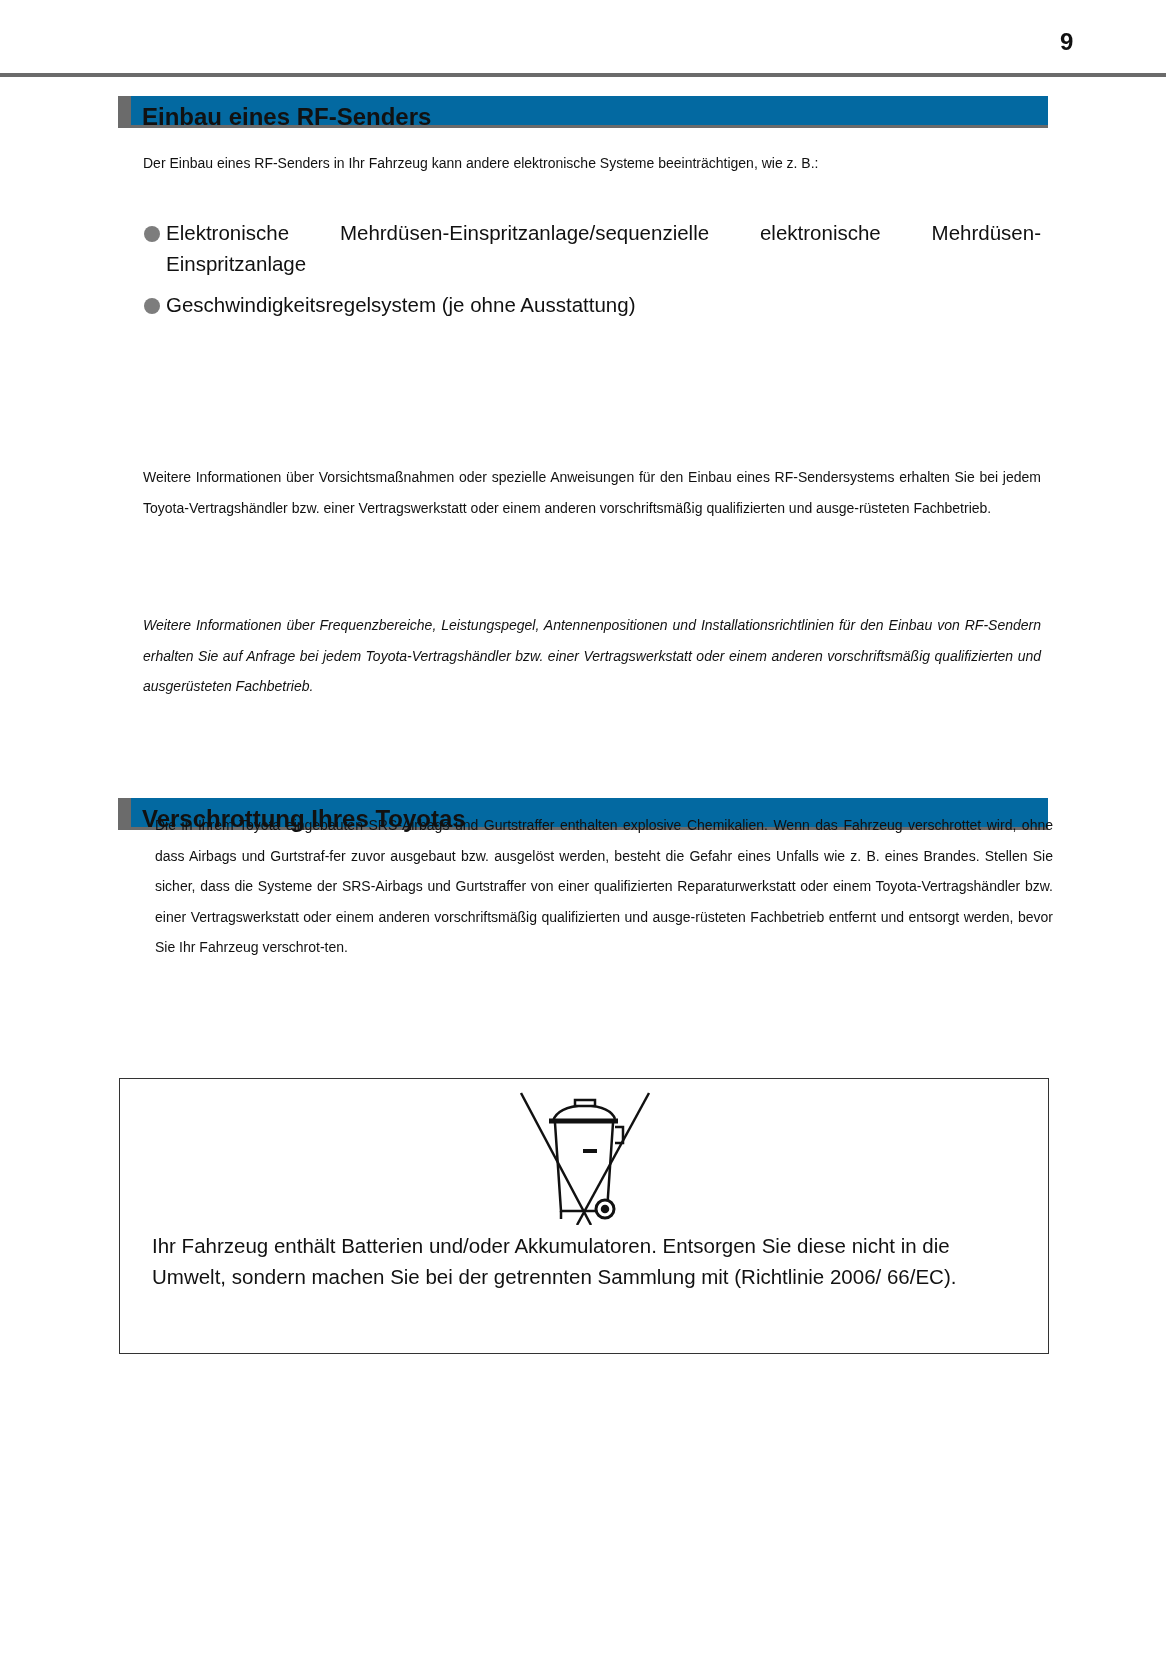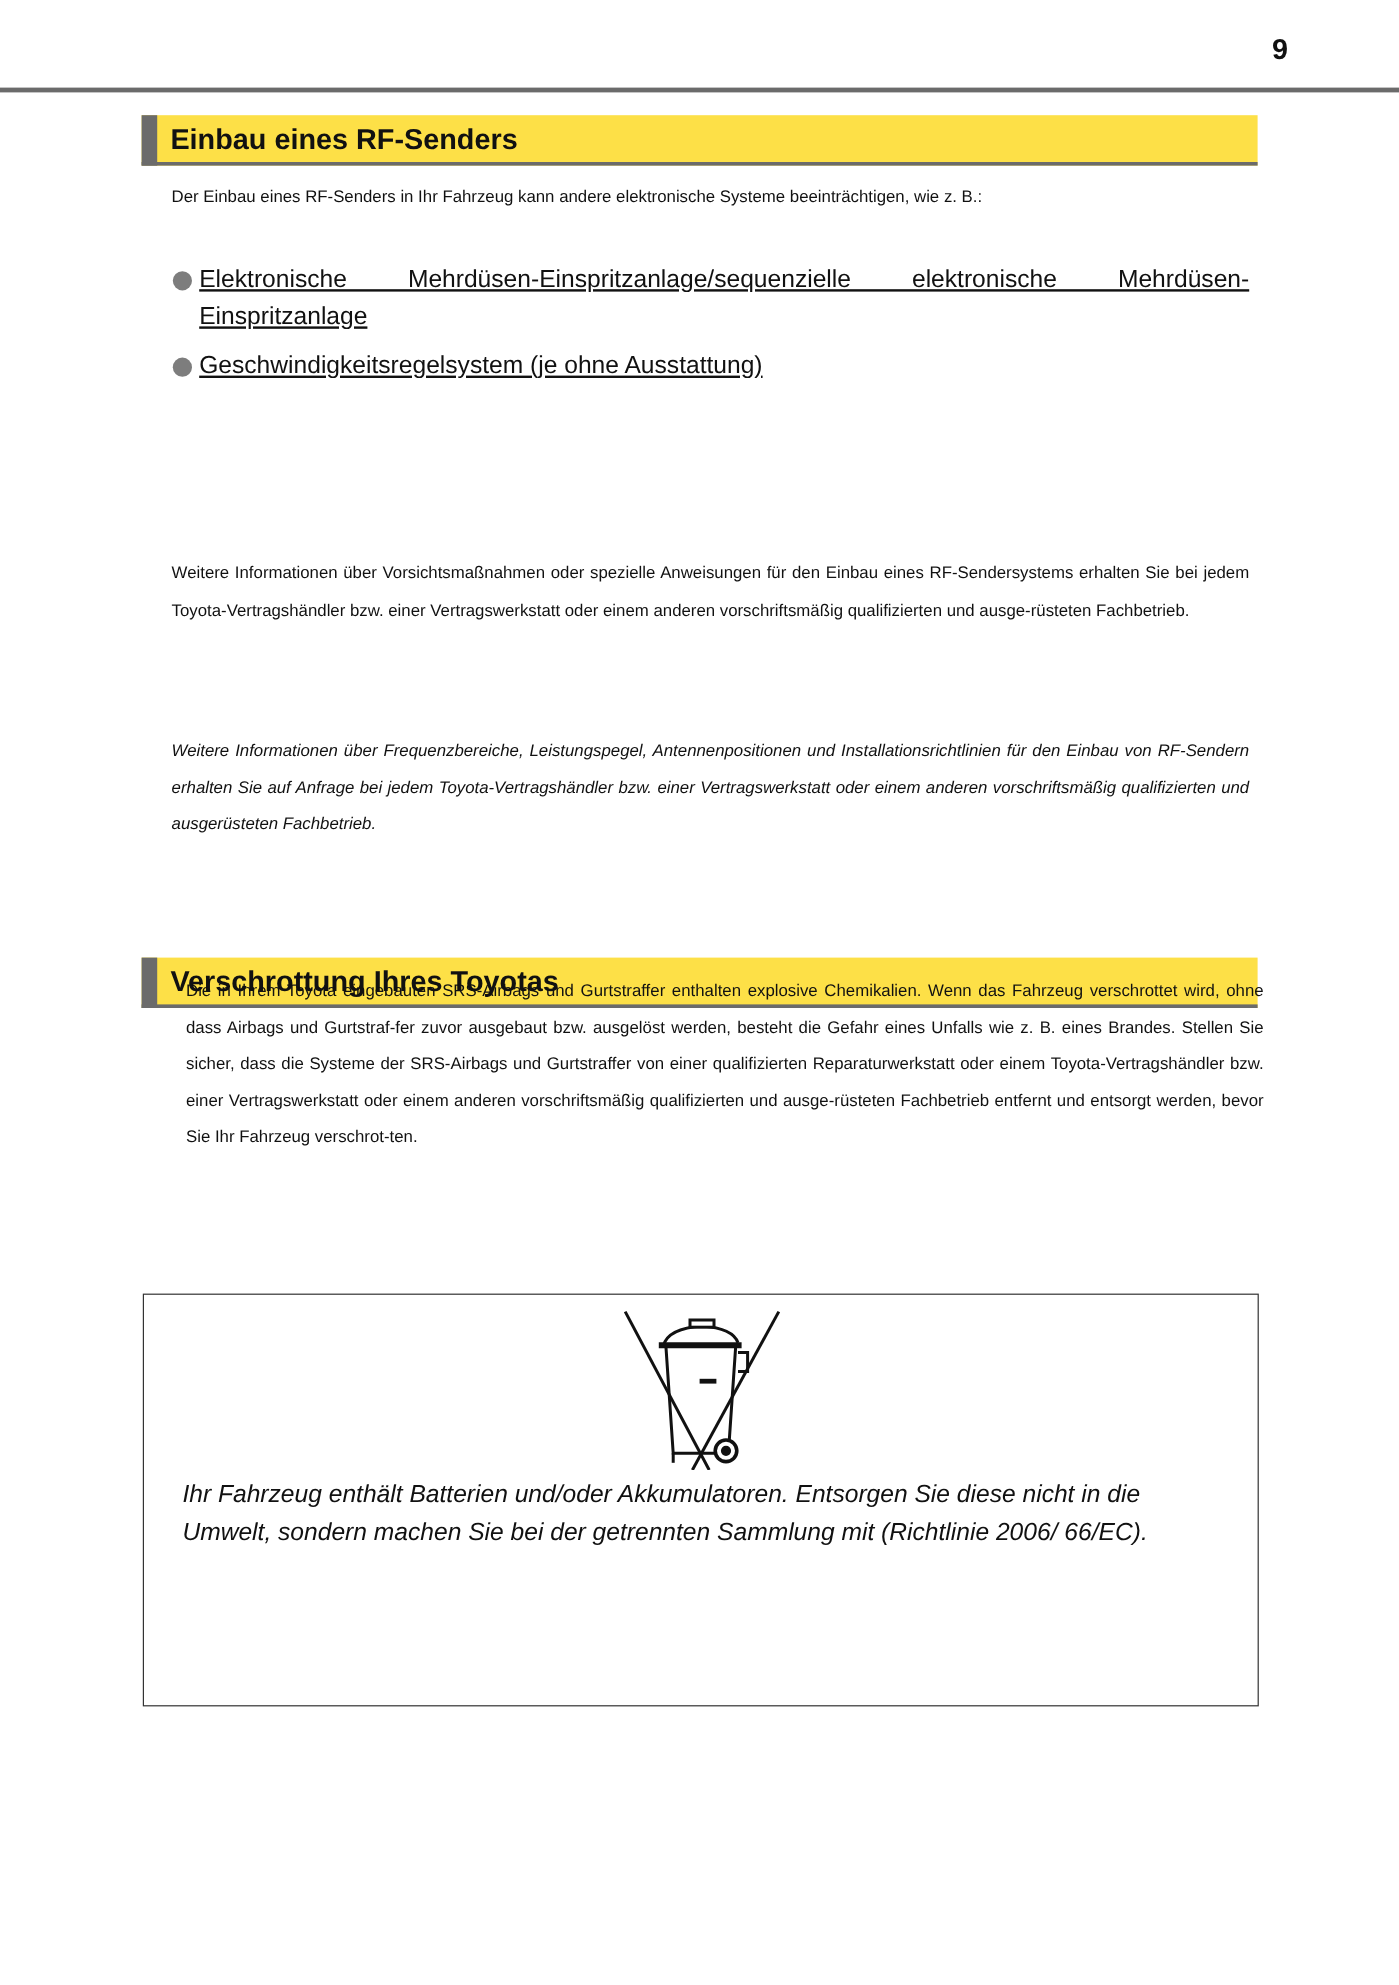--- a/index.html
+++ b/index.html
@@ -1,33 +1,33 @@
 <!DOCTYPE html>
 <html><head>
 <meta charset="utf-8">
 <style>
   html, body { margin:0; padding:0; background:#ffffff; }
   body { width:1166px; height:1654px; position:relative; overflow:hidden;
          font-family:"Liberation Sans", sans-serif; color:#111; }
   .page-number { position:absolute; top:28px; left:1060px; font-size:24px; font-weight:bold; }
   .top-rule { position:absolute; top:73px; left:0; width:1166px; height:4px; background:#6b6b6b; }
 
-  .section-header { position:absolute; left:118px; width:930px; height:42px;
-    background:#fde047; border-bottom:3px solid #6b6b6b; box-sizing:border-box; }
+  .section-header { position:absolute; left:118px; width:930px; height:32px;
+    background:#0369a1; border-bottom:3px solid #6b6b6b; box-sizing:border-box; }
   .section-header .accent { position:absolute; left:0; top:0; bottom:-3px; width:13px; background:#6b6b6b; }
   .section-header .title { position:absolute; left:24px; top:7px; font-size:24px; font-weight:bold; color:#111; }
 
   .text-block { position:absolute; left:143px; width:898px; font-size:14px; line-height:30.5px; text-align:justify; }
   .text-block p { margin:0; }
 
   .bullet-list { position:absolute; left:143px; width:898px; font-size:20.5px; line-height:30.5px; list-style:none; margin:0; padding:0; }
-  .bullet-list li { position:relative; padding-left:23px; margin-bottom:11px; text-align:justify;text-decoration:underline; }
+  .bullet-list li { position:relative; padding-left:23px; margin-bottom:11px; text-align:justify; }
   .bullet-list .dot { position:absolute; left:1px; top:8px; width:16px; height:16px; border-radius:50%; background:#7d7d7d; }
 
-  .info-box { position:absolute; left:119px; top:1078px; width:930px; height:344px; border:1.5px solid #333; box-sizing:border-box;font-style:italic; }
+  .info-box { position:absolute; left:119px; top:1078px; width:930px; height:276px; border:1.5px solid #333; box-sizing:border-box; }
   .info-box .icon-wrap { position:absolute; left:395px; top:6px; width:140px; height:140px; }
   .info-box .box-text { position:absolute; left:32px; top:152px; width:870px; font-size:20.5px; line-height:30.5px; }
 </style>
 </head>
 <body>
 
 <div class="page-number">9</div>
 <div class="top-rule"></div>
 
 <div class="section-header" style="top:96px;">

